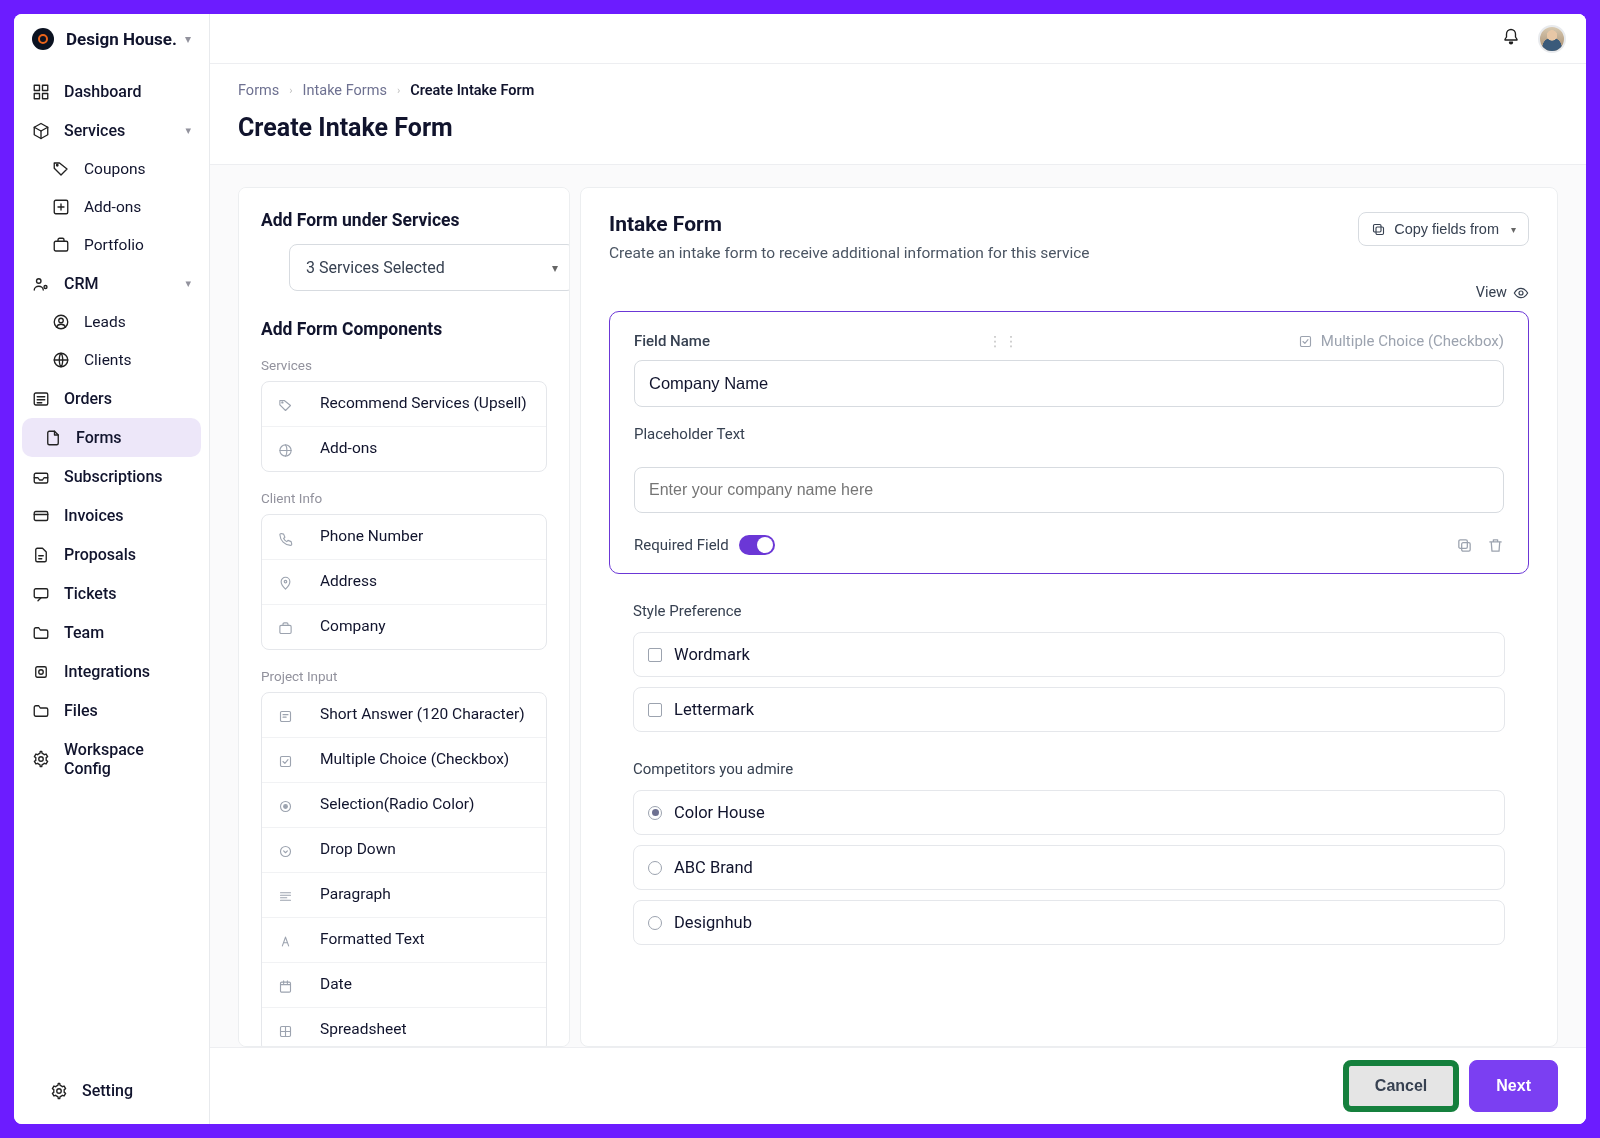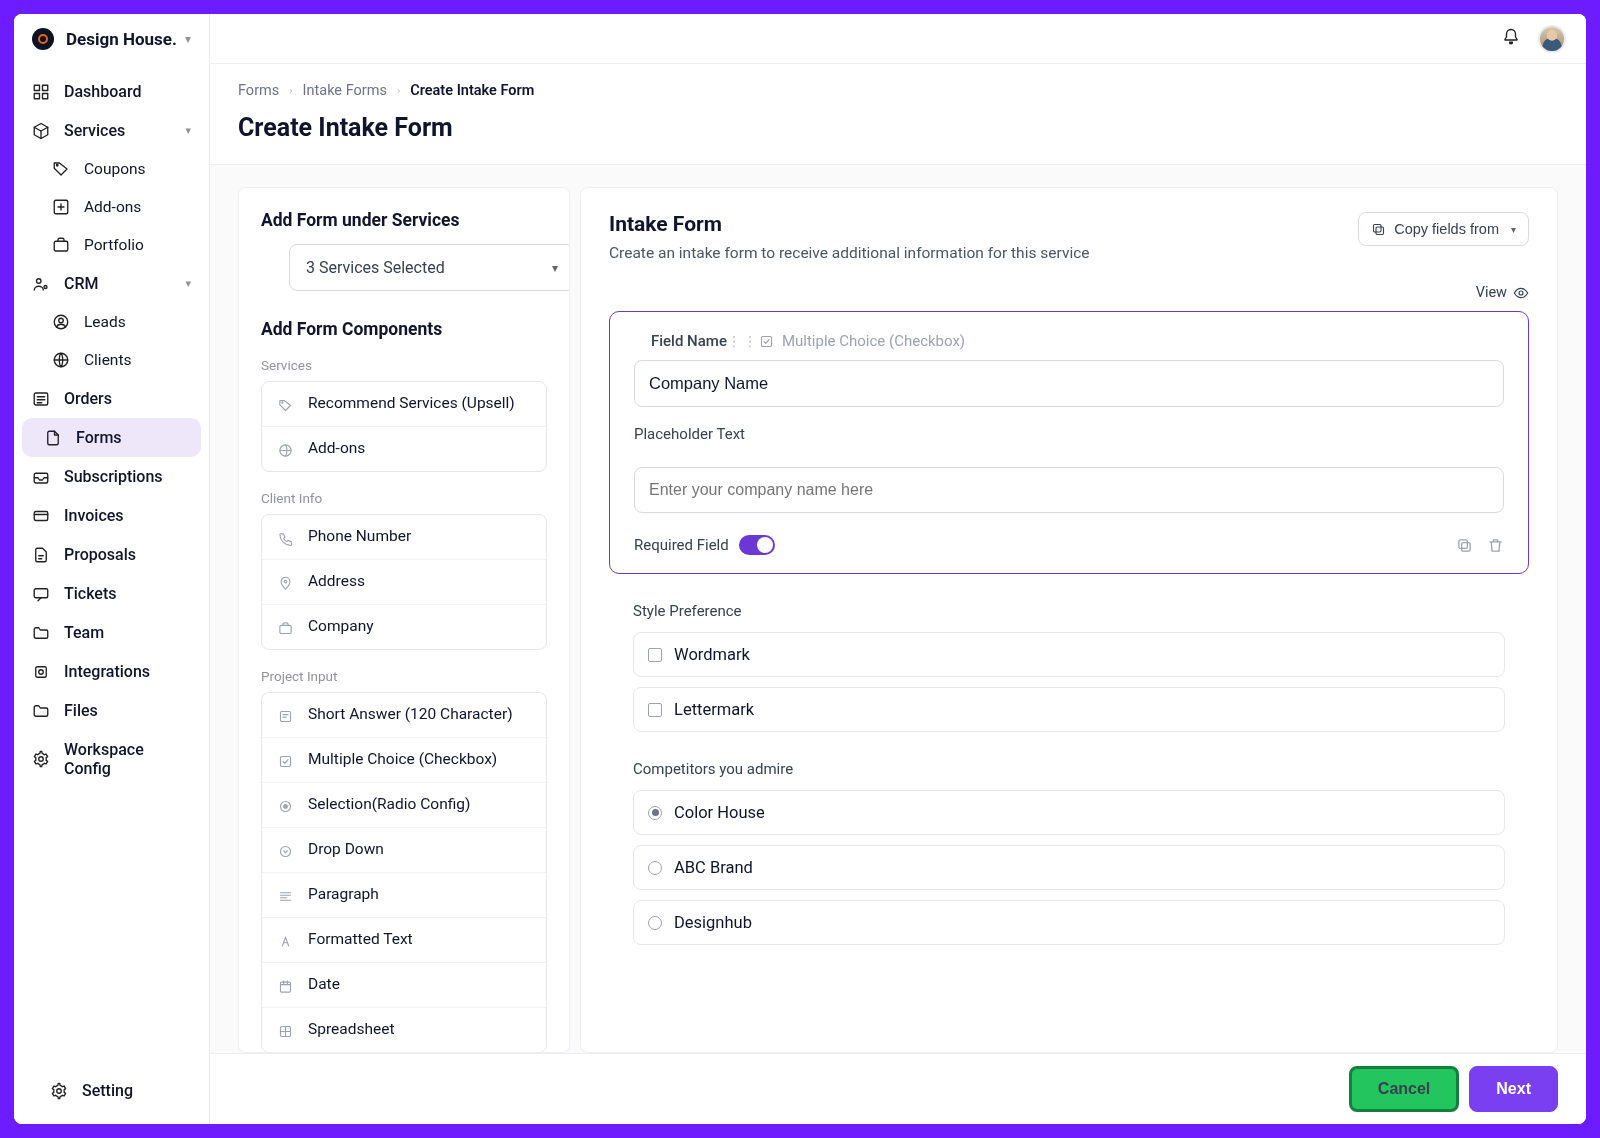--- a/index.html
+++ b/index.html
@@ -37,36 +37,36 @@
 .page-title { font-size: 25px; font-weight: 700; color: #11142d; margin-top: 14px; }
 
 .content { flex: 1; display: flex; gap: 0; padding: 22px 28px 0; overflow: hidden; }
 .left-panel { width: 332px; background: #fff; border: 1px solid #eceef0; border-radius: 8px; padding: 22px 22px; overflow-y: auto; }
 .panel-head { font-size: 17.5px; font-weight: 700; color: #11142d; margin-bottom: 14px; }
 .service-select { width: 100%; border: 1px solid #d7dbe0; border-radius: 8px; padding: 13px 16px; font-size: 16px; color: #374151; background: #fff; display: flex; justify-content: space-between; align-items: center; cursor: pointer; margin-left: 28px; }
 .service-select .chev { color: #666; font-size: 12px; }
 .panel-head.mt { margin-top: 28px; }
 .group-label { font-size: 13.5px; color: #92929d; margin-top: 18px; margin-bottom: 8px; }
 .comp-box { border: 1px solid #e5e7eb; border-radius: 8px; }
-.comp-item { display: flex; align-items: flex-start; gap: 14px; padding: 12px 14px; font-size: 15.5px; color: #11142d; cursor: pointer; }
+.comp-item { display: flex; align-items: flex-start; gap: 26px; padding: 12px 14px; font-size: 15.5px; color: #11142d; cursor: pointer; }
 .comp-item + .comp-item { border-top: 1px solid #f1f2f4; }
 .comp-icon { width: 18px; height: 18px; display: flex; align-items: center; justify-content: center; color: #9ca3af; flex-shrink: 0; margin-top: 2px; }
 .comp-icon svg { width: 15px; height: 15px; stroke: #9ca3af; }
 
 .right-panel { flex: 1; margin-left: 10px; background: #fff; border: 1px solid #eceef0; border-radius: 8px; padding: 24px 28px; overflow-y: auto; position:relative; }
 .rp-head { display: flex; justify-content: space-between; align-items: flex-start; }
 .rp-title { font-size: 21px; font-weight: 700; color: #11142d; }
 .rp-sub { font-size: 15.5px; color: #4b5563; margin-top: 8px; }
 .copy-btn { border: 1px solid #d7dbe0; background: #fff; border-radius: 8px; padding: 8px 12px; display: flex; align-items: center; gap: 8px; font-size: 14.5px; color: #374151; cursor: pointer; }
 .copy-btn .chev { color: #666; font-size: 10px; margin-left: 4px; }
 
 .view-row { text-align: right; margin-top: 22px; font-size: 14.5px; color: #374151; display: flex; justify-content: flex-end; align-items: center; gap: 6px; }
 
 .field-card { border: 1.5px solid #6b37d6; border-radius: 10px; padding: 20px 24px 18px; margin-top: 10px; }
-.fc-top { display: flex; justify-content: flex-start; align-items: center; font-size: 15px; color: #374151; margin-left: 17px; }
+.fc-top { display: flex; justify-content: space-between; align-items: center; font-size: 15px; color: #374151; }
 .fc-top-left { font-weight: 500; }
 .fc-drag { color: #c0c0c0; font-size: 14px; letter-spacing:2px; }
 .fc-type { color: #9ca3af; display: flex; align-items: center; gap: 8px; }
 .fc-type svg { width: 15px; height: 15px; }
 .fc-input { width: 100%; border: 1px solid #d7dbe0; border-radius: 8px; padding: 13px 14px; font-size: 16.5px; color: #11142d; margin-top: 10px; }
 .fc-label { font-size: 15px; color: #374151; margin-top: 18px; }
 .fc-placeholder { width: 100%; border: 1px solid #d7dbe0; border-radius: 8px; padding: 13px 14px; font-size: 16px; color: #9ca3af; margin-top: 24px; }
 .fc-bottom { display: flex; justify-content: space-between; align-items: center; margin-top: 22px; }
 .req { display: flex; align-items: center; gap: 10px; font-size: 15px; color: #374151; }
 .toggle { width: 36px; height: 20px; border-radius: 10px; background: #6b37d6; position: relative; cursor: pointer; }
@@ -76,21 +76,21 @@
 
 .q-block { margin-top: 28px; padding: 0 24px; }
 .q-label { font-size: 15px; color: #374151; margin-bottom: 12px; }
 .opt { border: 1px solid #e5e7eb; border-radius: 8px; padding: 12px 14px; display: flex; align-items: center; gap: 12px; font-size: 16.5px; color: #11142d; margin-bottom: 10px; }
 .cb { width: 14px; height: 14px; border: 1.5px solid #9ca3af; border-radius: 2px; }
 .rb { width: 14px; height: 14px; border: 1.5px solid #9ca3af; border-radius: 50%; display:flex;align-items:center;justify-content:center; }
 .rb.sel::after { content:""; width:7px; height:7px; border-radius:50%; background:#6e7191; }
 
 .footer-bar { background:#fff; border-top:1px solid #edeef1; padding:12px 28px; display:flex; justify-content:flex-end; gap:10px; }
 .btn { padding: 11px 26px; border-radius: 8px; font-size: 16px; font-weight: 600; cursor: pointer; }
-.btn-sec { background: #22c55e; border: 3px solid #15803d; color: #374151; }
+.btn-sec { background: #e5e5e5; border: 6px solid #15803d; color: #374151; }
 .btn-pri { background: #7b3ff2; border: 1px solid #7b3ff2; color: #fff; }
 
 svg { fill: none; stroke: currentColor; stroke-width: 1.8; stroke-linecap: round; stroke-linejoin: round; }
 </style>
 </head>
 <body>
 
 <div class="app">
   <aside class="sidebar">
     <div class="brand">
@@ -383,21 +383,21 @@
               </span>
             <span>Multiple Choice (Checkbox)</span>
           </div>
           <div class="comp-item">
             <span class="comp-icon">
                 <svg viewBox="0 0 24 24">
                   <circle cx="12" cy="12" r="8"></circle>
                   <circle cx="12" cy="12" r="3" fill="#9ca3af"></circle>
                 </svg>
               </span>
-            <span>Selection(Radio Config)</span>
+            <span>Selection(Radio Color)</span>
           </div>
           <div class="comp-item">
             <span class="comp-icon">
                 <svg viewBox="0 0 24 24">
                   <circle cx="12" cy="12" r="8"></circle>
                   <path d="M9 11l3 3 3-3"></path>
                 </svg>
               </span>
             <span>Drop Down</span>
           </div>

